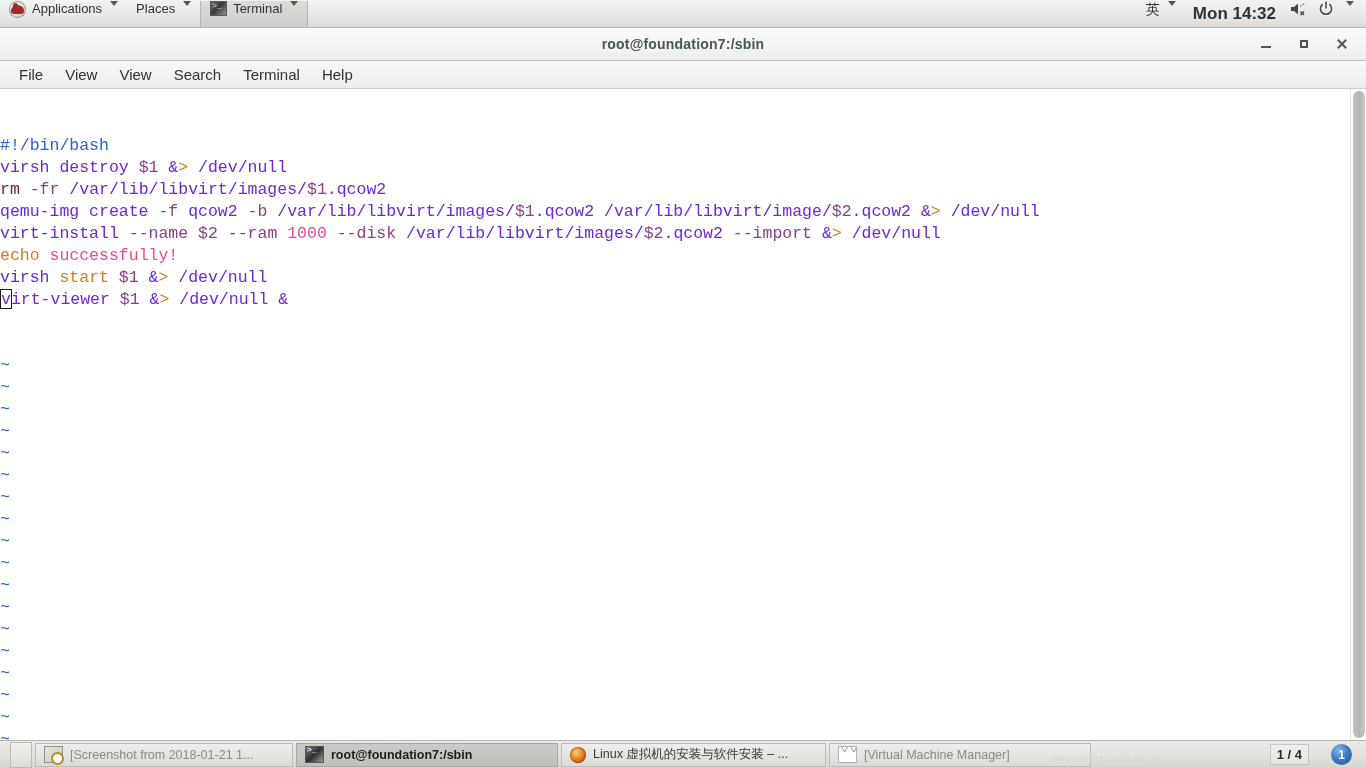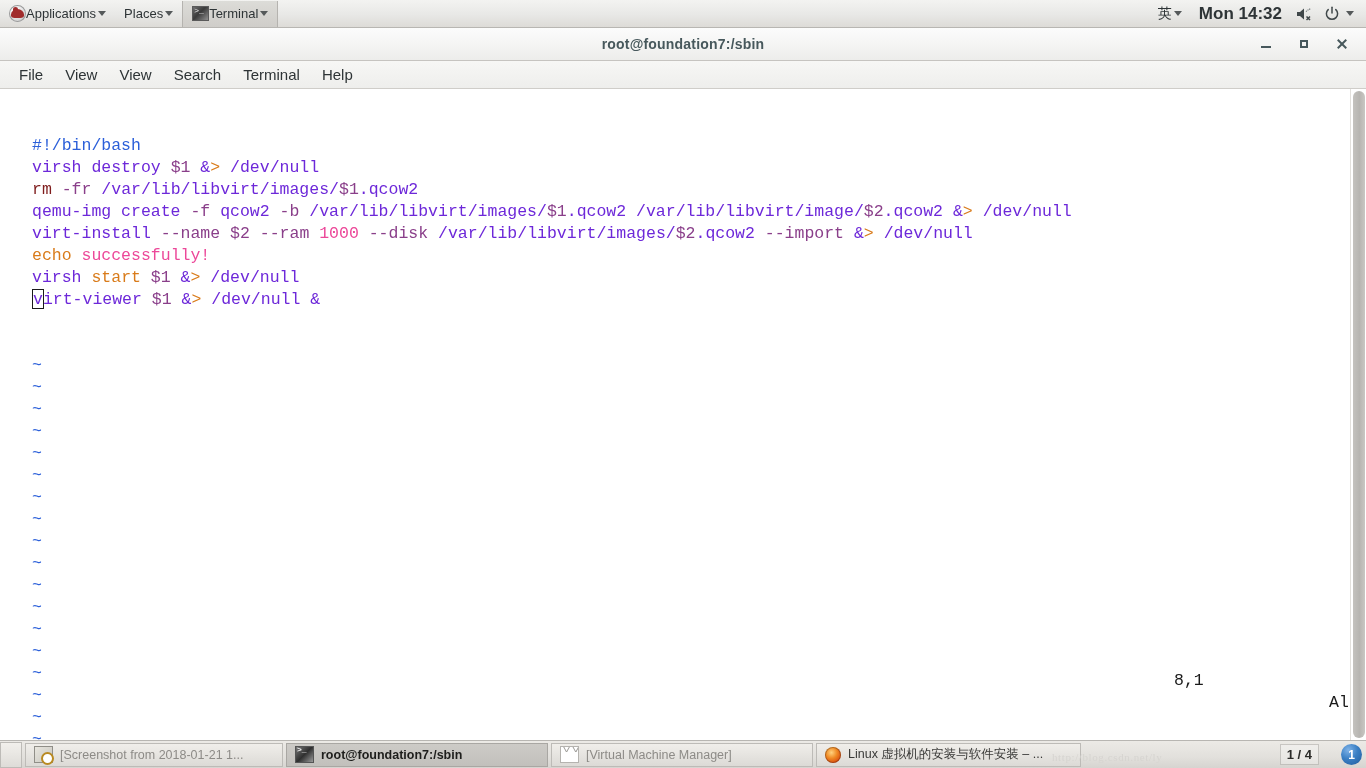--- a/index.html
+++ b/index.html
@@ -19,21 +19,21 @@
   #top-panel {
     position: absolute; left: 0; top: 0;
     width: 1366px; height: 28px;
     background: linear-gradient(to bottom, #f3f3f1 0%, #e8e8e6 55%, #dddbd7 100%);
     border-bottom: 1px solid #b8b6b2;
     display: flex; align-items: center;
     font-size: 13px; color: #2e3436;
     box-sizing: border-box;
   }
   .panel-item {
-    display: flex; align-items: center; 
+    display: flex; gap: 6px;
     height: 26px; padding: 0 9px;
     font-size: 13px; color: #2e3436;
     white-space: nowrap;
   }
   .panel-item.active-window {
     background: linear-gradient(to bottom, #dcdcd8, #cfcdc9);
     border-left: 1px solid #b5b3af;
     border-right: 1px solid #b5b3af;
   }
   .caret {
@@ -142,21 +142,20 @@
   #term-text {
     flex: 1;
     font-family: "Liberation Mono", "DejaVu Sans Mono", monospace;
     font-size: 16.5px;
     line-height: 22px;
     color: #1a1a1a;
     padding: 2px 0 8px 0;
     white-space: pre;
     overflow: hidden;
     position: relative;
-    margin-left: 32px;
   }
   .tline { height: 22px; white-space: pre; }
   .c-blue    { color: #2b5fd9; }
   .c-purple  { color: #8a3f8a; }
   .c-orange  { color: #d97b1a; }
   .c-red     { color: #ec4899; }
   .c-rust    { color: #7f1d1d; }
   .c-plain   { color: #6d28d9; }
   .cursor-cell {
     display: inline-block;
@@ -188,21 +187,21 @@
   }
 
   
   #taskbar {
     position: absolute; left: 0; bottom: 0;
     width: 1366px; height: 28px;
     background: linear-gradient(to bottom, #eceae6 0%, #e2e0dc 60%, #d6d4d0 100%);
     border-top: 1px solid #b8b6b2;
     display: flex; align-items: center;
     box-sizing: border-box;
-    padding: 0 0;
+    padding: 0 10px;
   }
   .show-desktop {
     width: 20px; height: 24px;
     background: linear-gradient(to bottom,#f2f0ec,#dedcd8);
     border: 1px solid #bdbbb7;
     margin-right: 3px;
   }
   .task-btn {
     height: 24px;
     display: flex; align-items: center; gap: 7px;
@@ -345,50 +344,46 @@
       <div class="menu-item">View</div>
       <div class="menu-item">Search</div>
       <div class="menu-item">Terminal</div>
       <div class="menu-item">Help</div>
     </div>
 
     <div id="term-body">
       <div id="term-text">
         <div id="code-lines"><div class="tline"><span class="c-blue">#!/bin/bash</span></div><div class="tline"><span class="c-plain">virsh destroy </span><span class="c-purple">$1</span><span class="c-plain"> </span><span class="c-plain">&amp;</span><span class="c-orange">&gt;</span><span class="c-plain"> /dev/null</span></div><div class="tline"><span class="c-rust">rm </span><span class="c-purple">-fr</span><span class="c-plain"> /var/lib/libvirt/images/</span><span class="c-purple">$1</span><span class="c-plain">.qcow2</span></div><div class="tline"><span class="c-plain">qemu-img create </span><span class="c-purple">-f</span><span class="c-plain"> qcow2 </span><span class="c-purple">-b</span><span class="c-plain"> /var/lib/libvirt/images/</span><span class="c-purple">$1</span><span class="c-plain">.qcow2 /var/lib/libvirt/image/</span><span class="c-purple">$2</span><span class="c-plain">.qcow2 </span><span class="c-plain">&amp;</span><span class="c-orange">&gt;</span><span class="c-plain"> /dev/null</span></div><div class="tline"><span class="c-plain">virt-install </span><span class="c-purple">--name</span><span class="c-plain"> </span><span class="c-purple">$2</span><span class="c-plain"> </span><span class="c-purple">--ram</span><span class="c-plain"> </span><span class="c-red">1000</span><span class="c-plain"> </span><span class="c-purple">--disk</span><span class="c-plain"> /var/lib/libvirt/images/</span><span class="c-purple">$2</span><span class="c-plain">.qcow2 </span><span class="c-purple">--import</span><span class="c-plain"> </span><span class="c-plain">&amp;</span><span class="c-orange">&gt;</span><span class="c-plain"> /dev/null</span></div><div class="tline"><span class="c-orange">echo </span><span class="c-red">successfully!</span></div><div class="tline"><span class="c-plain">virsh </span><span class="c-orange">start</span><span class="c-plain"> </span><span class="c-purple">$1</span><span class="c-plain"> </span><span class="c-plain">&amp;</span><span class="c-orange">&gt;</span><span class="c-plain"> /dev/null</span></div><div class="tline"><span class="c-plain cursor-cell">v</span><span class="c-plain">irt-viewer </span><span class="c-purple">$1</span><span class="c-plain"> </span><span class="c-plain">&amp;</span><span class="c-orange">&gt;</span><span class="c-plain"> /dev/null &amp;</span></div></div>
         <div id="tilde-lines"><div class="tline c-blue">~</div><div class="tline c-blue">~</div><div class="tline c-blue">~</div><div class="tline c-blue">~</div><div class="tline c-blue">~</div><div class="tline c-blue">~</div><div class="tline c-blue">~</div><div class="tline c-blue">~</div><div class="tline c-blue">~</div><div class="tline c-blue">~</div><div class="tline c-blue">~</div><div class="tline c-blue">~</div><div class="tline c-blue">~</div><div class="tline c-blue">~</div><div class="tline c-blue">~</div><div class="tline c-blue">~</div><div class="tline c-blue">~</div><div class="tline c-blue">~</div></div>
-        <div id="status-line">
-          <span id="status-pos" style="position: absolute; left: 1142px;">8,1</span>
-          <span id="status-scroll" style="position: absolute; left: 1297px;">All</span>
-        </div>
       </div>
       <div id="scrollbar">
         <div id="scroll-thumb"></div>
       </div>
     </div>
   </div>
 
   <div id="taskbar">
     <div class="show-desktop"></div>
     <div id="task-list" style="display:flex;align-items:center;">
         <div class="task-btn tb-dim" style="width: 258px;">
           <span class="tb-icon icon-screenshot"></span>
           <span class="tb-label">[Screenshot from 2018-01-21 1...</span>
         </div>
         <div class="task-btn tb-focused" style="width: 262px;">
           <span class="tb-icon icon-term"></span>
           <span class="tb-label">root@foundation7:/sbin</span>
         </div>
+        <div class="task-btn" style="width: 265px;">
+          <span class="tb-icon icon-firefox"></span>
+          <span class="tb-label">Linux 虚拟机的安装与软件安装 – ...</span>
+        </div>
         <div class="task-btn tb-dim" style="width: 262px;">
           <span class="tb-icon icon-vmm"></span>
           <span class="tb-label">[Virtual Machine Manager]</span>
         </div>
-        <div class="task-btn" style="width: 265px;">
-          <span class="tb-icon icon-firefox"></span>
-          <span class="tb-label">Linux 虚拟机的安装与软件安装 – ...</span>
-        </div>
       </div>
     <div id="taskbar-right">
       <div class="workspace-indicator">1 / 4</div>
       <div class="notif-badge">1</div>
     </div>
     <div id="watermark">http://blog.csdn.net/ly</div>
   </div>
 
 </div>
 

